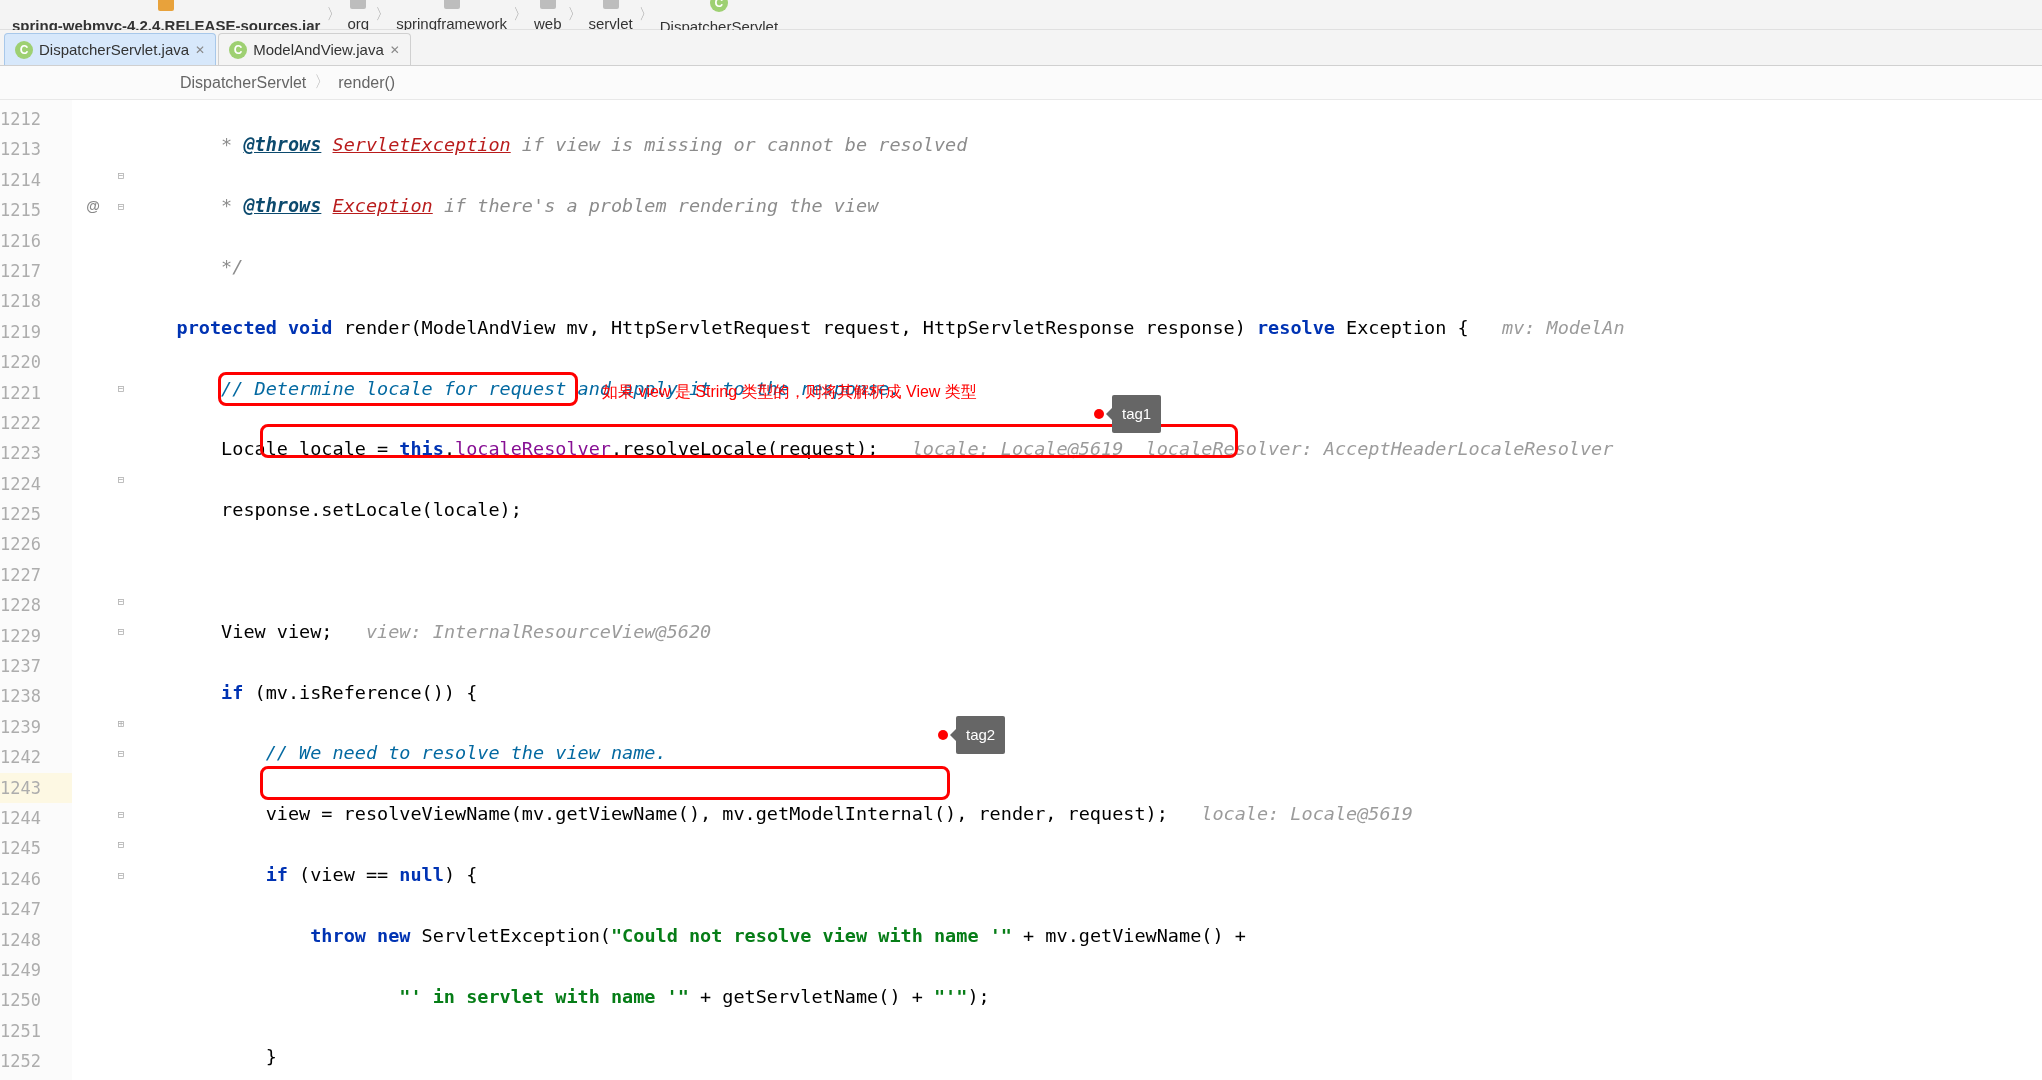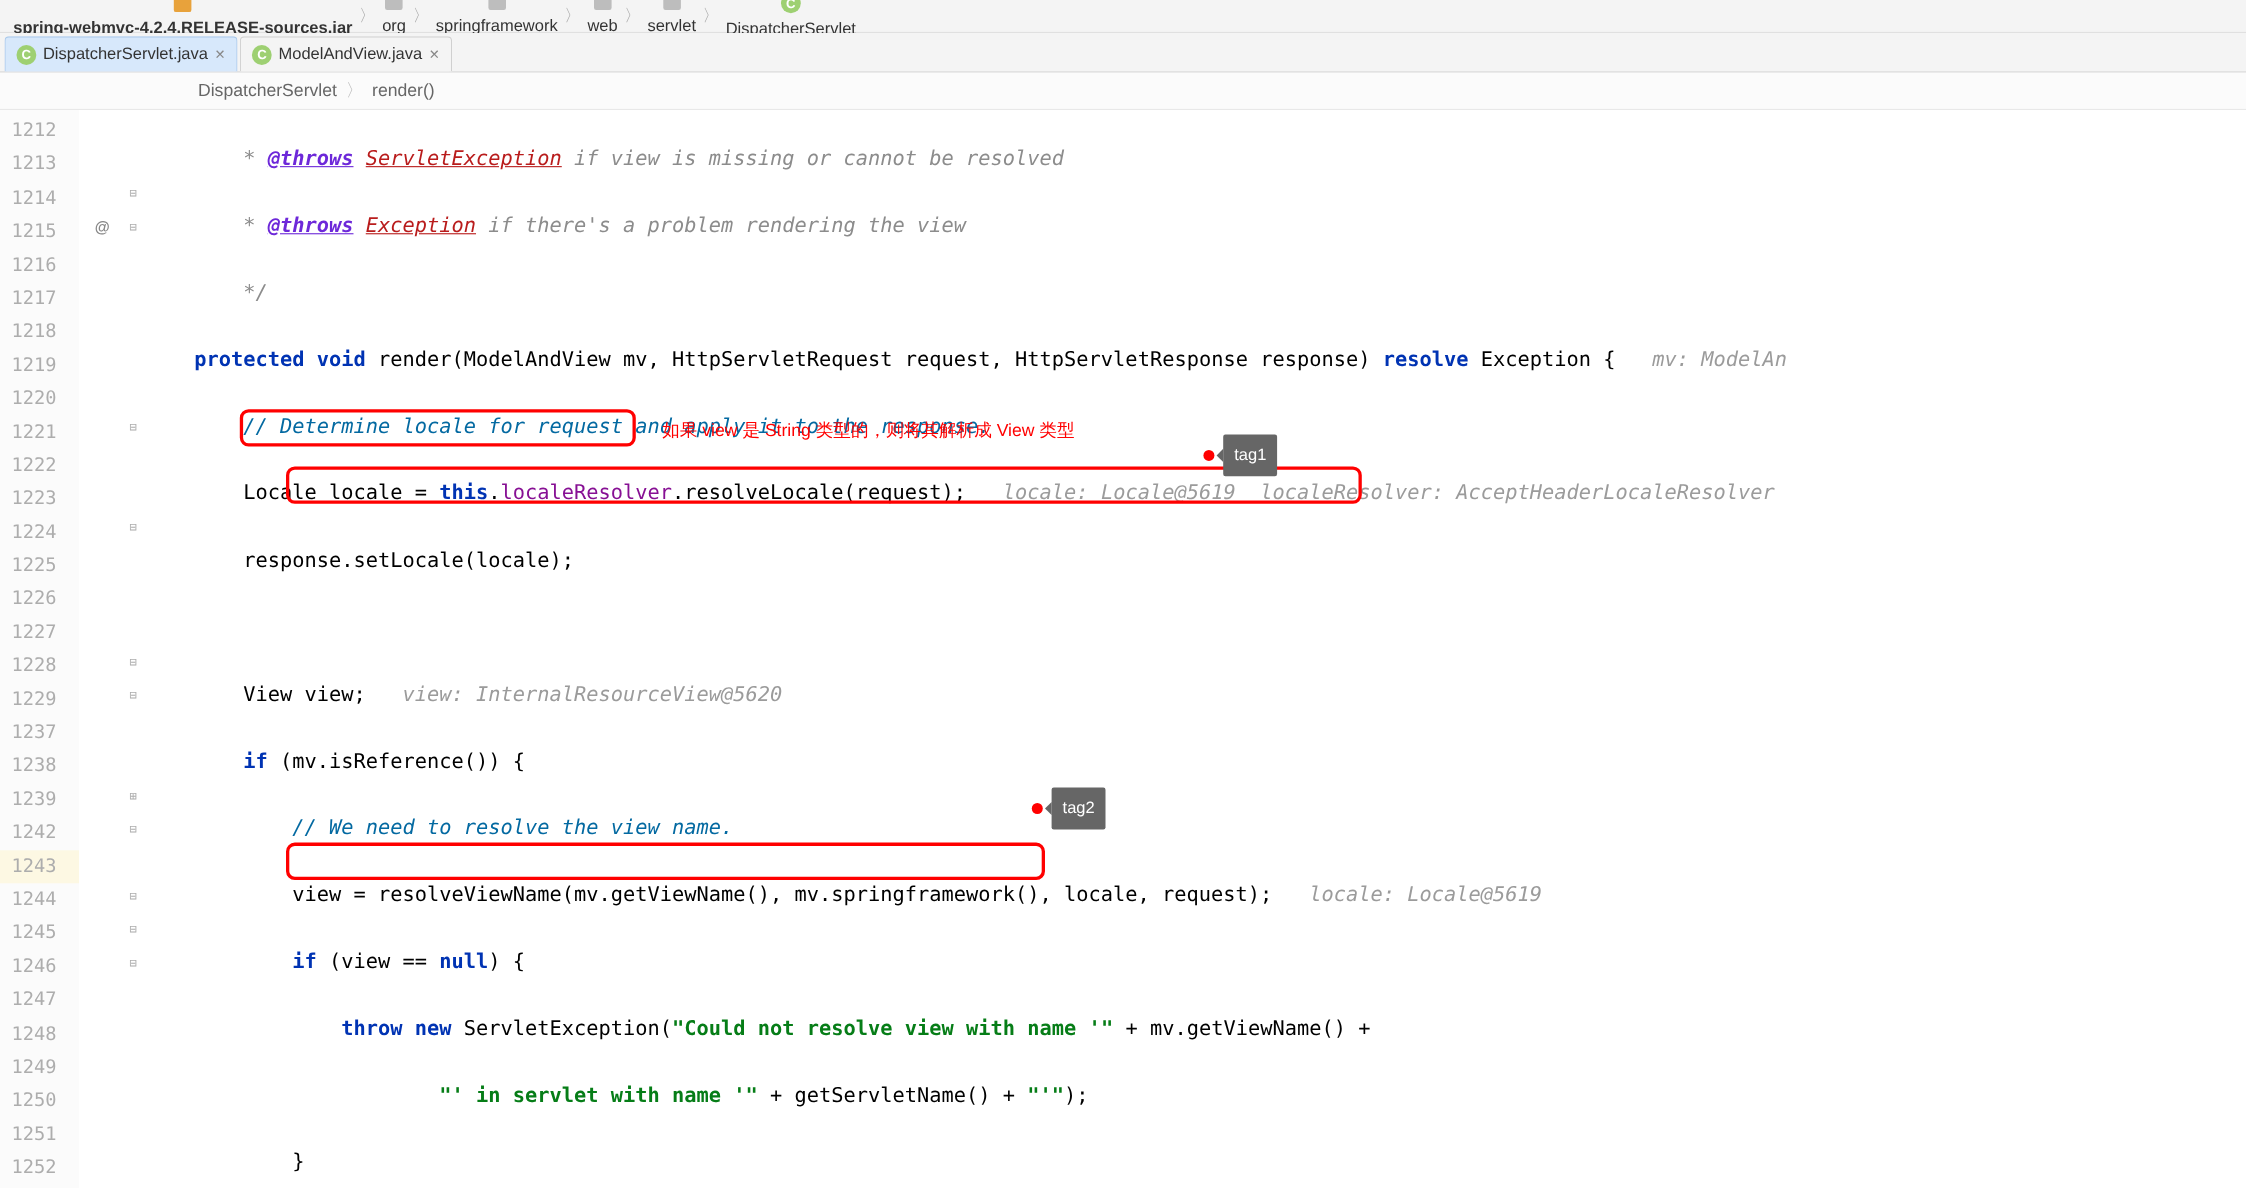--- a/index.html
+++ b/index.html
@@ -16,35 +16,35 @@
 .tab { display: flex; align-items: center; gap: 6px; height: 32px; padding: 0 10px; border: 1px solid #d0d0d0; border-bottom: none; border-radius: 4px 4px 0 0; font-family: "Helvetica", sans-serif; font-size: 15px; color: #333; background: #f4f4f4; margin-right: 2px; }
 .tab.active { background: #d7e8fb; border-color: #a8c8ea; }
 .tab-close { color: #888; font-size: 12px; }
 
 
 .context-bar { height: 34px; background: #fbfbfb; border-bottom: 1px solid #e8e8e8; display: flex; align-items: center; padding-left: 180px; font-family: "Helvetica", sans-serif; font-size: 16px; color: #666; }
 .context-sep { color: #bbb; margin: 0 8px; }
 
 
 .code-area { display: flex; flex: 1; overflow: hidden; position: relative; }
-.gutter { width: 72px; background: #fbfbfb; text-align: center; color: #adadad; font-size: 17px; padding-top: 4px; flex-shrink: 0; }
+.gutter { width: 72px; background: #fbfbfb; text-align: left; color: #adadad; font-size: 17px; padding-top: 4px; flex-shrink: 0; }
 .gutter div { height: 30.4px; line-height: 30.4px; padding-right: 10px; }
 .markers { width: 60px; background: #fff; flex-shrink: 0; position: relative; }
 .marker { position: absolute; left: 0; width: 42px; height: 30.4px; display: flex; align-items: center; justify-content: center; }
 .override-marker { color: #888; font-size: 14px; font-family: sans-serif; font-weight: bold; }
 .fold { position: absolute; right: 4px; width: 14px; height: 30.4px; display: flex; align-items: center; justify-content: center; color: #adadad; font-size: 11px; }
 .code { flex: 1; position: relative; font-size: 18.5px; line-height: 30.4px; white-space: pre; }
 .code-line { height: 30.4px; position: relative; }
 
 
 .kw { color: #0033b3; font-weight: bold; }
 .str { color: #067d17; font-weight: bold; }
 .cm { color: #0369a1; font-style: italic; }
 .doc { color: #8c8c8c; font-style: italic; }
-.doc-tag { font-weight: bold; text-decoration: underline; font-style: italic; color: #6d28d9; }
+.doc-tag { font-weight: bold; text-decoration: underline; font-style: italic; color: #0c4a6e; }
 .doc-type { font-style: italic; color: #b91c1c; text-decoration: underline; }
 .fld { color: #871094; }
 .inline-hint { color: #9b9b9b; font-style: italic; }
 
 
 .redbox { position: absolute; border: 3px solid #ff0000; border-radius: 8px; pointer-events: none; }
 
 
 .red-anno { position: absolute; color: #ff0000; font-size: 16px; font-family: sans-serif; }
 .tag-badge { position: absolute; display: flex; align-items: center; gap: 8px; }
@@ -169,21 +169,21 @@
 <div class="code-line">        <span class="doc">* <span class="doc-tag">@throws</span> <span class="doc-type">Exception</span><span> if there's a problem rendering the view</span></span></div>
 <div class="code-line">        <span class="doc">*/</span></div>
 <div class="code-line">    <span class="kw">protected</span> <span class="kw">void</span><span> render(ModelAndView mv, HttpServletRequest request, HttpServletResponse response) </span><span class="kw">resolve</span><span> Exception {</span><span class="inline-hint">   mv: ModelAn</span></div>
 <div class="code-line">        <span class="cm">// Determine locale for request and apply it to the response.</span></div>
 <div class="code-line">        <span>Locale locale = </span><span class="kw">this</span><span>.</span><span class="fld">localeResolver</span><span>.resolveLocale(request);</span><span class="inline-hint">   locale: Locale@5619  localeResolver: AcceptHeaderLocaleResolver</span></div>
 <div class="code-line">        <span>response.setLocale(locale);</span></div>
 <div class="code-line"></div>
 <div class="code-line">        <span>View view;</span><span class="inline-hint">   view: InternalResourceView@5620</span></div>
 <div class="code-line">        <span class="kw">if</span><span> (mv.isReference()) {</span></div>
 <div class="code-line">            <span class="cm">// We need to resolve the view name.</span></div>
-<div class="code-line">            <span>view = resolveViewName(mv.getViewName(), mv.springframework(), locale, request);</span><span class="inline-hint">   locale: Locale@5619</span></div>
+<div class="code-line">            <span>view = resolveViewName(mv.getViewName(), mv.getModelInternal(), render, request);</span><span class="inline-hint">   locale: Locale@5619</span></div>
 <div class="code-line">            <span class="kw">if</span><span> (view == </span><span class="kw">null</span><span>) {</span></div>
 <div class="code-line">                <span class="kw">throw</span> <span class="kw">new</span><span> ServletException(</span><span class="str">"Could not resolve view with name '"</span><span> + mv.getViewName() +</span></div>
 <div class="code-line">                        <span class="str">"' in servlet with name '"</span><span> + getServletName() + </span><span class="str">"'"</span><span>);</span></div>
 <div class="code-line">            }</div>
 
 
 
 
 
 

